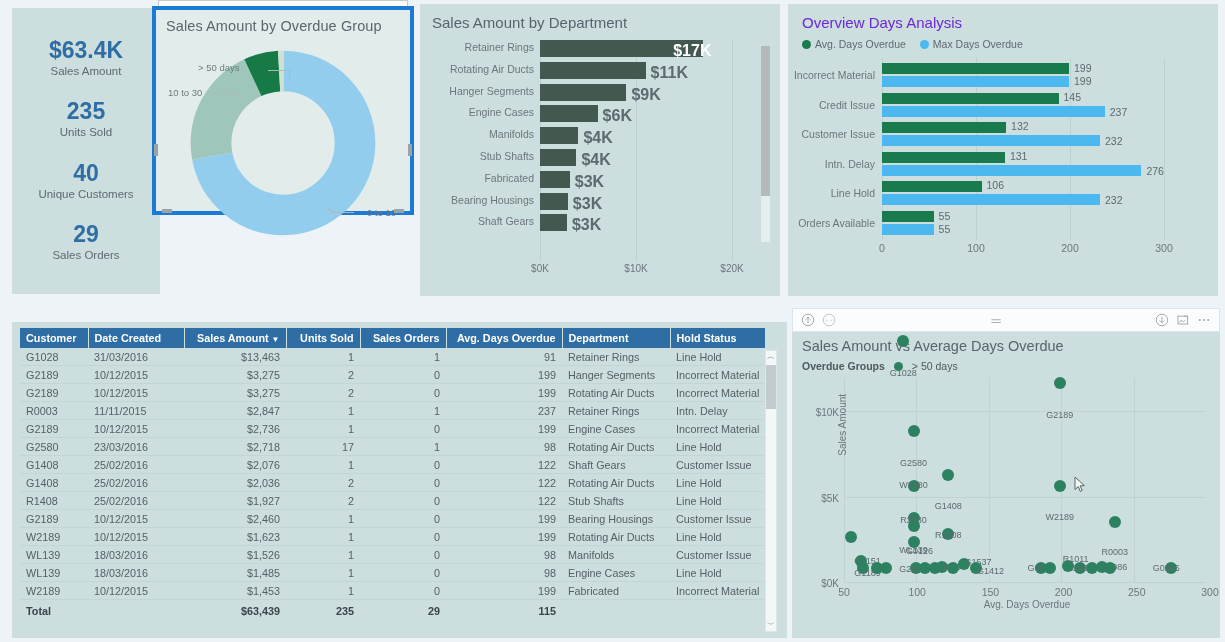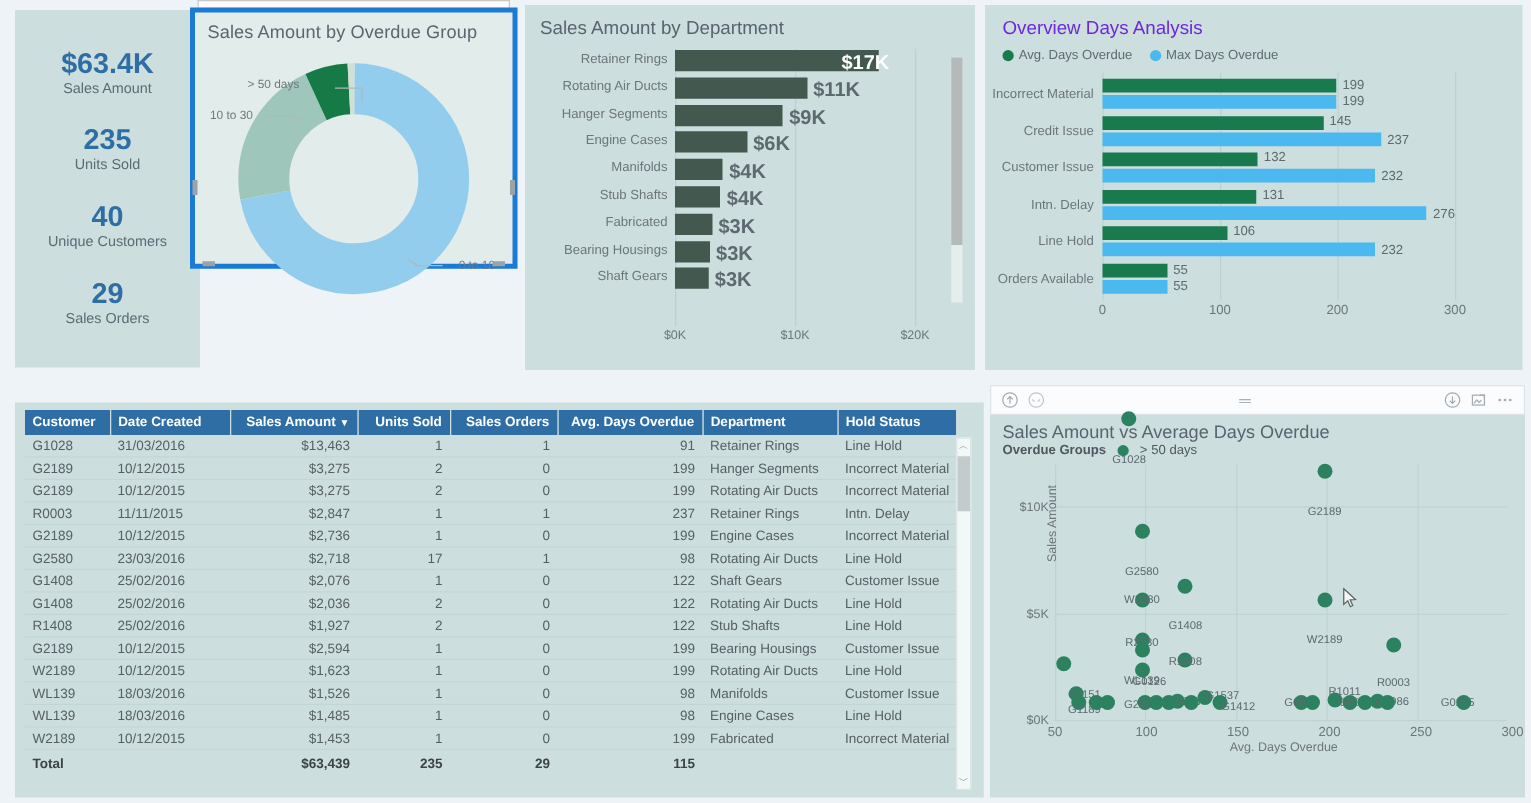--- a/index.html
+++ b/index.html
@@ -100,21 +100,21 @@
   .scat-panel { position: absolute; left: 792px; top: 308px; width: 428px; height: 330px; background: #ccdedd; }
   .scat-toolbar {
     height: 24px; background: #fbfcfd; border: 1px solid #dde4ea;
     display: flex; align-items: center; padding: 0 8px; justify-content: space-between;
   }
   .tb-left, .tb-right { display: flex; align-items: center; gap: 7px; }
   .tb-ic { width: 14px; height: 14px; opacity: .6; }
   .tb-mid { font-size: 13px; color: #aab2b8; letter-spacing: -1px; }
   .scat-body { padding: 6px 10px 4px; }
   .scat-title { font-size: 14.5px; color: #59646e; }
-  .scat-legend { display: flex; align-items: center; gap: 9px; }
+  .scat-legend { display: flex; align-items: center; gap: 9px; margin-top: 6px; }
   .scat-legend-lbl { font-size: 10.5px; font-weight: bold; color: #4e5960; }
   .scat-plot { position: relative; height: 205px; margin: 6px 0 0 42px; margin-right: 4px; }
   .s-grid-v { position: absolute; top: 0; bottom: 0; width: 1px; background: #c0d3d2; }
   .s-grid-h { position: absolute; left: 0; right: 0; height: 1px; background: #c0d3d2; }
   .s-dot { position: absolute; width: 12px; height: 12px; border-radius: 50%; background: #2c8260; transform: translate(-50%,-50%); }
   .s-lbl { position: absolute; font-size: 9px; color: #5d6a70; transform: translateX(-50%); white-space: nowrap; }
   .s-ytick { position: absolute; right: calc(100% + 5px); font-size: 10px; color: #6c767d; transform: translateY(-50%); }
   .s-xtick { position: absolute; top: 3px; font-size: 10.5px; color: #6c767d; transform: translateX(-50%); }
   .s-xaxis { position: relative; margin-left: 42px; height: 15px; }
   .s-ylabel { position: absolute; left: -2px; top: 50%; transform: rotate(-90deg) translateX(50%); transform-origin: left center; font-size: 10px; color: #6c767d; }
@@ -447,21 +447,21 @@
             <td class="num">$1,927</td>
             <td class="num">2</td>
             <td class="num">0</td>
             <td class="num">122</td>
             <td class="l">Stub Shafts</td>
             <td class="l">Line Hold</td>
           </tr>
         <tr>
             <td class="l">G2189</td>
             <td class="l">10/12/2015</td>
-            <td class="num">$2,594</td>
+            <td class="num">$2,460</td>
             <td class="num">1</td>
             <td class="num">0</td>
             <td class="num">199</td>
             <td class="l">Bearing Housings</td>
             <td class="l">Customer Issue</td>
           </tr>
         <tr>
             <td class="l">W2189</td>
             <td class="l">10/12/2015</td>
             <td class="num">$1,623</td>

